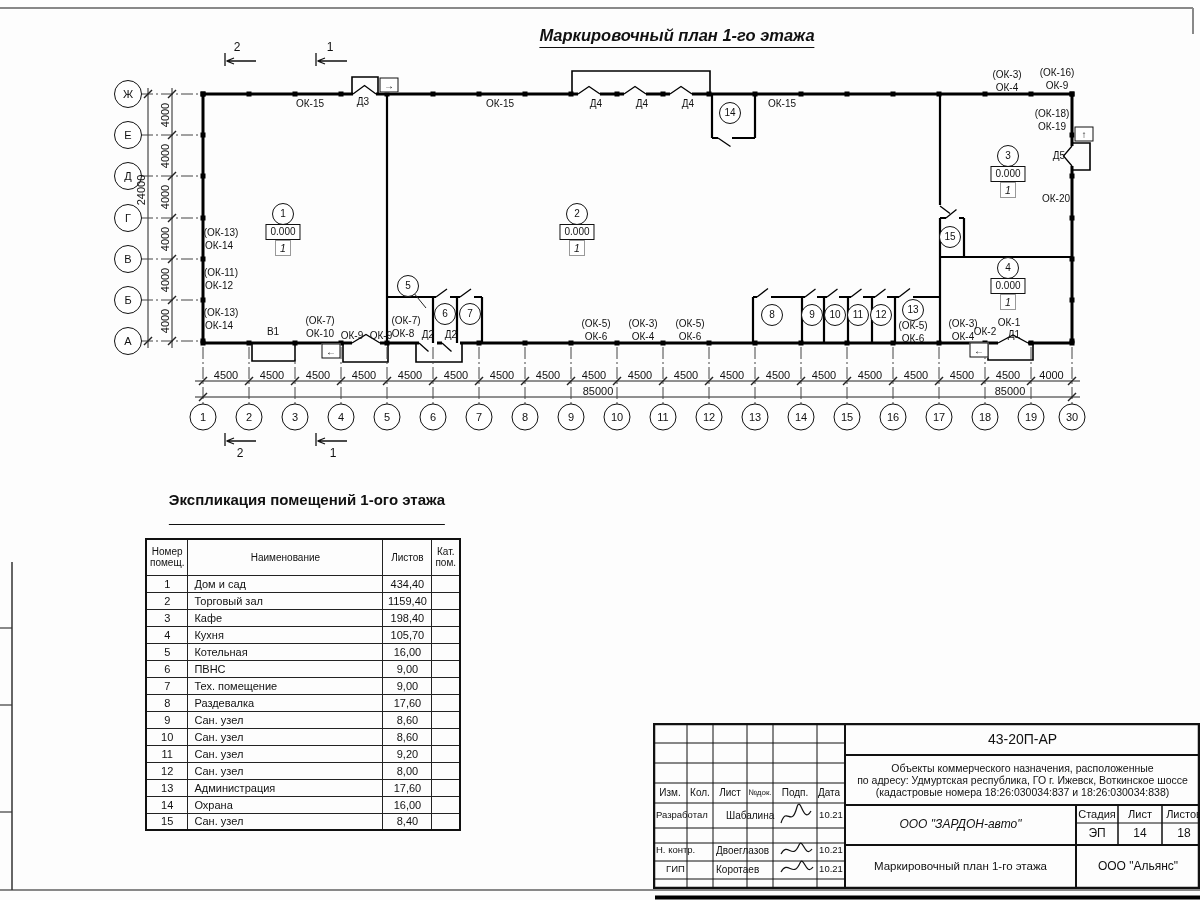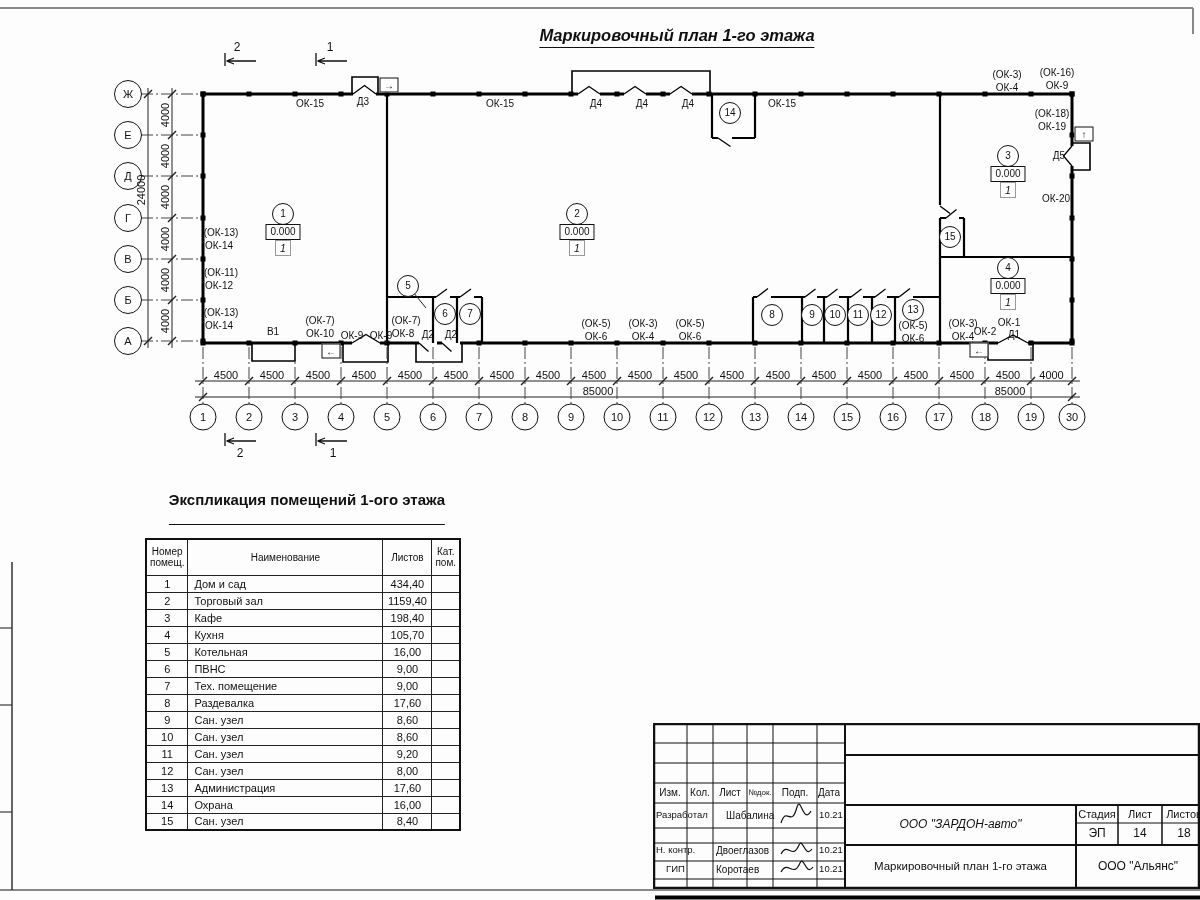--- a/index.html
+++ b/index.html
@@ -500,20 +500,26 @@
             <path d="M465,82 V122 M509,82 V122"></path>
           </g>
       </g>
 
       <g stroke="#111" stroke-width="1.2" fill="none">
         <path d="M128,100 C134,82 138,106 144,84 C148,72 150,102 158,88"></path>
         <path d="M128,131 C135,118 139,138 146,122 C150,114 152,136 159,126"></path>
         <path d="M128,149 C135,136 140,156 147,140 C151,132 153,154 160,144"></path>
       </g>
     </svg>
+    <div class="tb-txt" style="left:192px;top:0;width:355px;height:32px;font-size:14px;">43-20П-АР</div>
+    <div class="tb-txt" style="left:192px;top:32px;width:355px;height:50px;font-size:10.5px;flex-direction:column;">
+      <div style="white-space:nowrap;">Объекты коммерческого назначения, расположенные</div>
+      <div style="white-space:nowrap;">по адресу: Удмуртская республика, ГО г. Ижевск, Воткинское шоссе</div>
+      <div style="white-space:nowrap;">(кадастровые номера 18:26:030034:837 и 18:26:030034:838)</div>
+    </div>
     <div class="tb-txt" style="left:192px;top:82px;width:231px;height:40px;font-size:12px;font-style:italic;">ООО "ЗАРДОН-авто"</div>
     <div class="tb-txt" style="left:192px;top:122px;width:231px;height:44px;font-size:11.5px;">Маркировочный план 1-го этажа</div>
     <div class="tb-txt" style="left:423px;top:82px;width:42px;height:18px;font-size:11px;">Стадия</div>
     <div class="tb-txt" style="left:465px;top:82px;width:44px;height:18px;font-size:11px;">Лист</div>
     <div class="tb-txt" style="left:509px;top:82px;width:44px;height:18px;font-size:11px;">Листов</div>
     <div class="tb-txt" style="left:423px;top:100px;width:42px;height:22px;font-size:12px;">ЭП</div>
     <div class="tb-txt" style="left:465px;top:100px;width:44px;height:22px;font-size:12px;">14</div>
     <div class="tb-txt" style="left:509px;top:100px;width:44px;height:22px;font-size:12px;">18</div>
     <div class="tb-txt" style="left:423px;top:122px;width:124px;height:44px;font-size:12px;">ООО "Альянс"</div>
     <div id="tb-rev">

